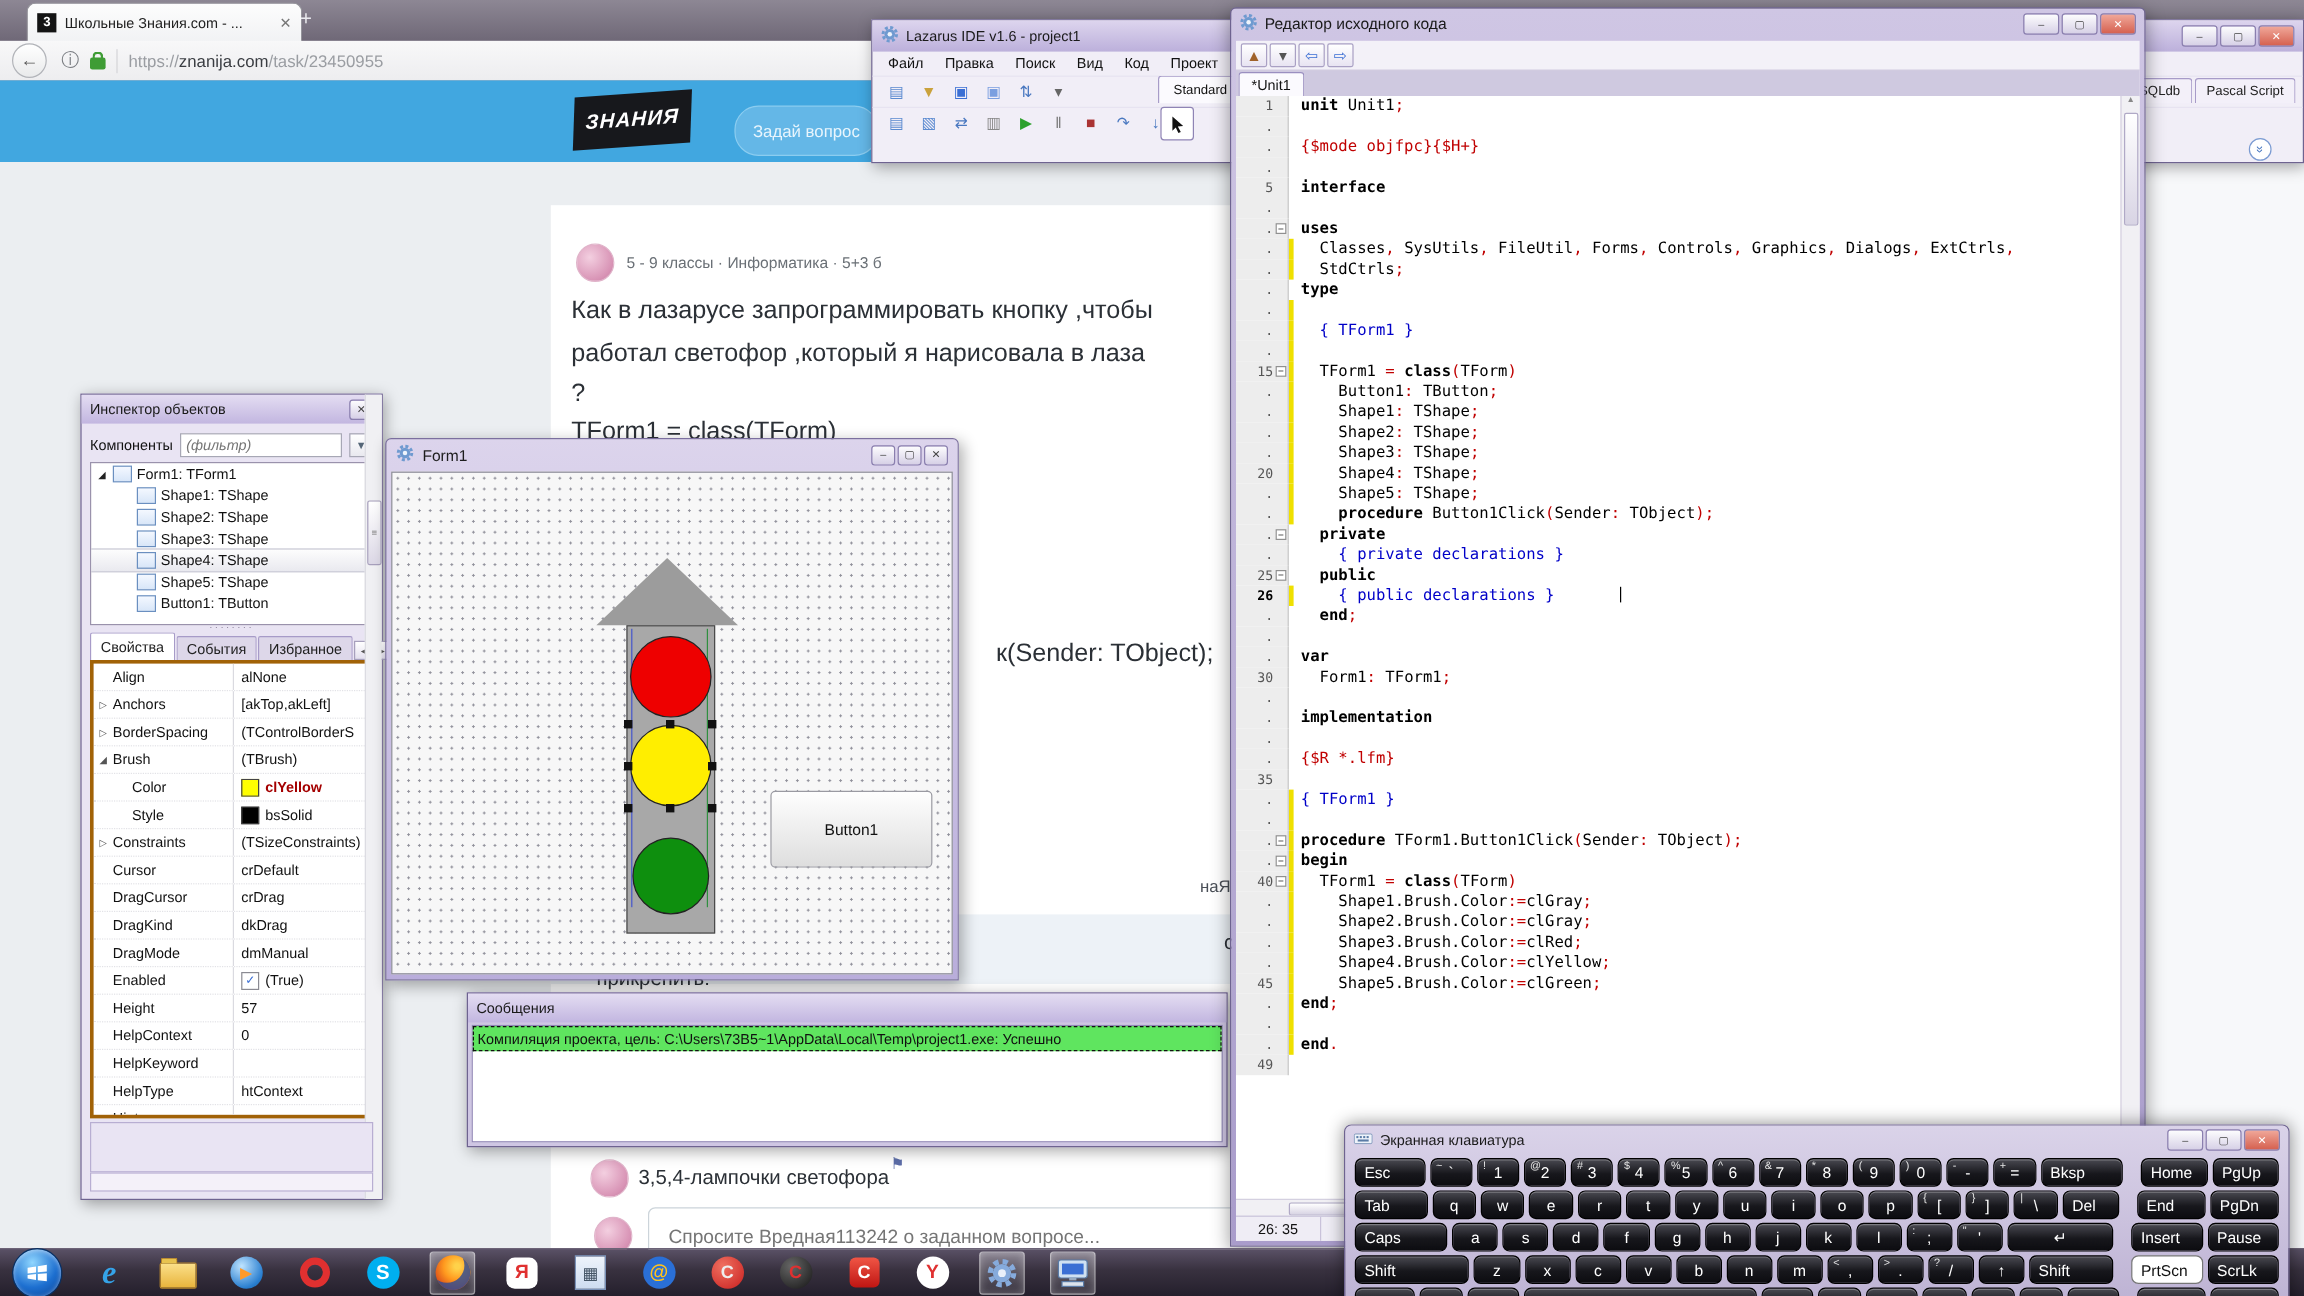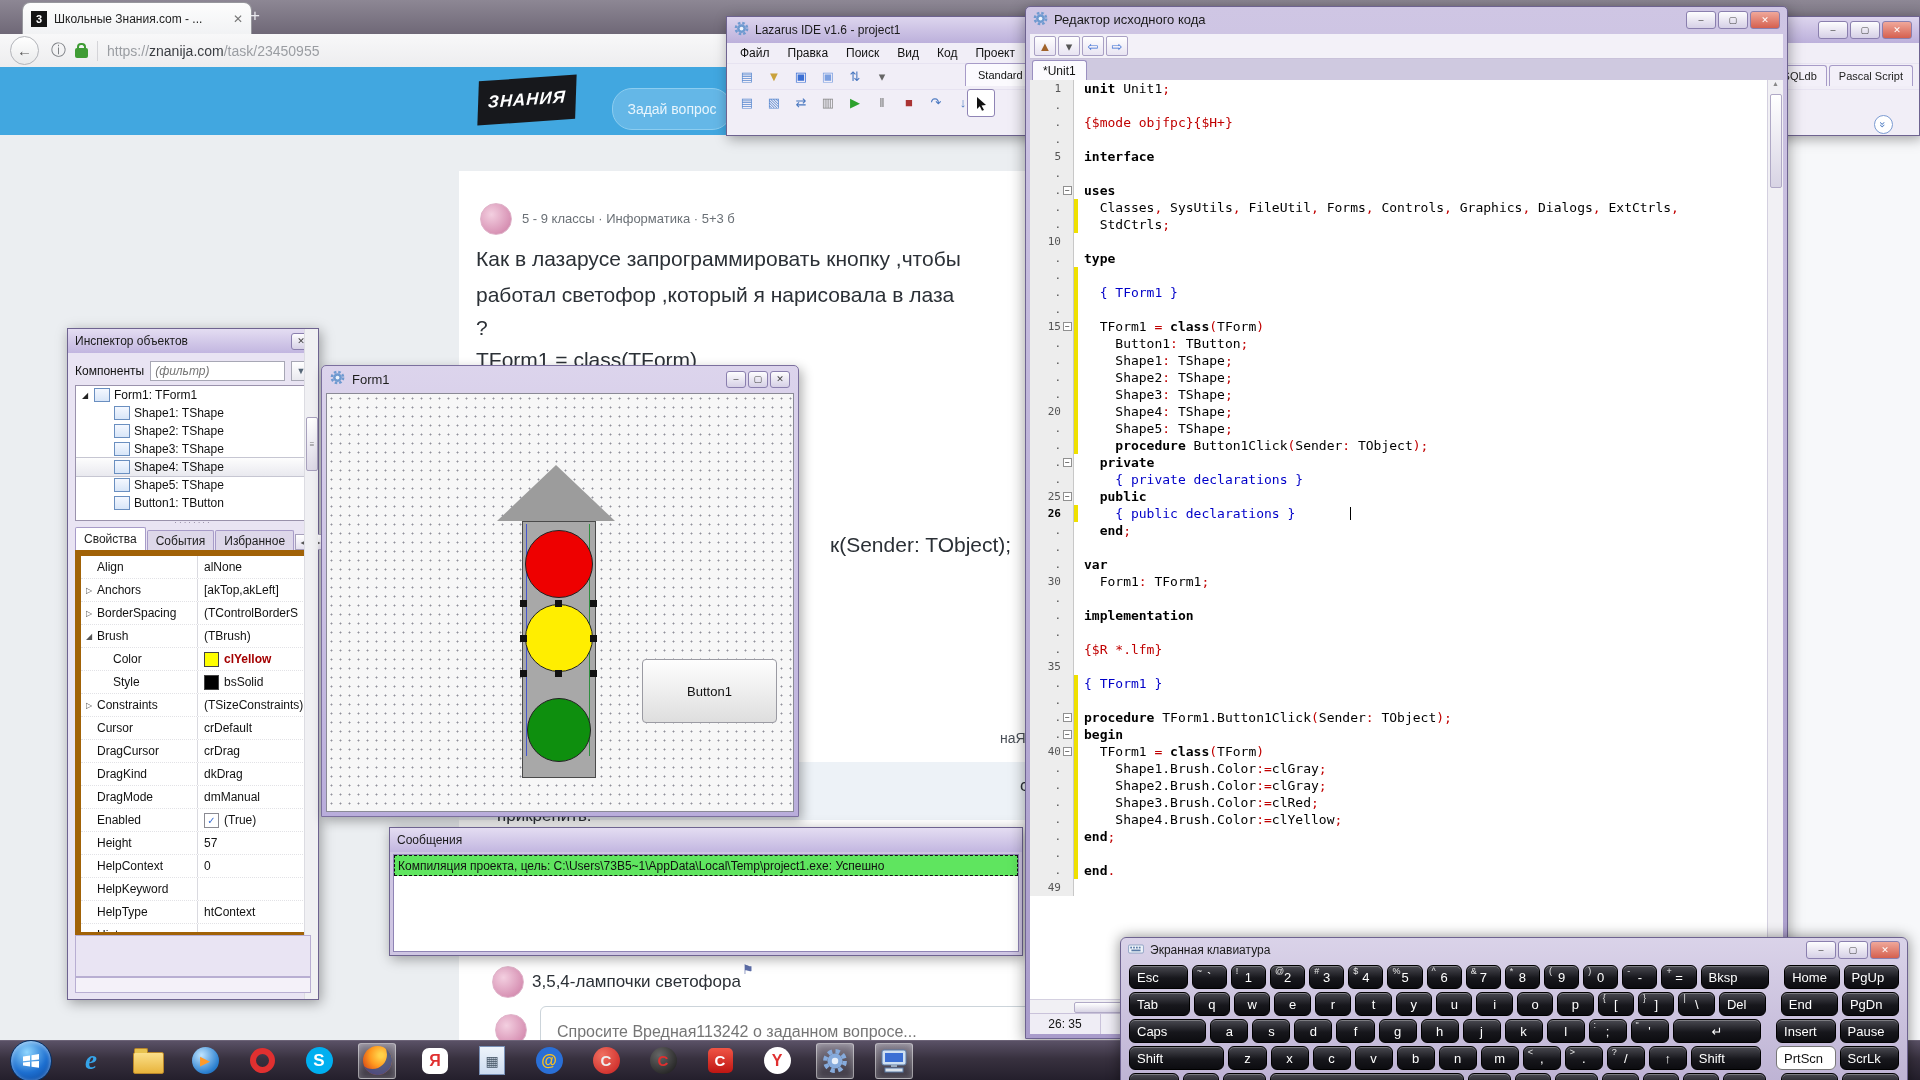--- a/index.html
+++ b/index.html
@@ -70,21 +70,21 @@
   .trow.sel{background:linear-gradient(#fdfdfd,#e9e9ef);outline:1px solid #c6c6d2;}
   .texp{width:10px;font-size:8px;color:#222;text-align:center;flex:none;}
   .tico{width:14px;height:12px;border:1px solid #6a8fc0;background:linear-gradient(#f4f8ff,#d8e6f8);flex:none;}
   .tree-scroll{position:absolute;right:0;top:0;width:13px;height:100%;background:#f0f0f3;border-left:1px solid #dcdce2;display:flex;flex-direction:column;justify-content:space-between;align-items:center;font-size:7px;color:#777;}
   .splitdots{position:absolute;left:7px;right:7px;top:191px;height:7px;text-align:center;font-size:8px;letter-spacing:2px;color:#8a8098;line-height:5px;}
   .tabs-row{position:absolute;left:7px;top:199px;right:7px;height:22px;display:flex;align-items:flex-end;gap:1px;}
   .itab{height:19px;padding:0 8px;font-size:12px;background:#ddd7e9;border:1px solid #a79bc8;border-bottom:none;border-radius:2px 2px 0 0;display:flex;align-items:center;color:#222;}
   .itab.act{background:#fff;height:22px;}
   .tab-arrows{margin-left:auto;display:flex;gap:1px;}
   .tab-arrows span{width:13px;height:14px;border:1px solid #a7a0bc;background:linear-gradient(#fff,#e4e0ee);font-size:8px;display:flex;align-items:center;justify-content:center;color:#555;}
-  .pgrid{position:absolute;left:7px;top:221px;right:7px;height:376px;background:#fff;border:6px solid #a16207;overflow:hidden;}
+  .pgrid{position:absolute;left:7px;top:221px;right:7px;height:376px;background:#fff;border:3px solid #a16207;overflow:hidden;}
   .prow{height:22px;display:flex;align-items:center;border-bottom:1px dotted #e2e2e6;font-size:12px;}
   .pexp{width:16px;text-align:center;font-size:8px;color:#555;flex:none;}
   .pname{width:100px;color:#111;border-right:1px solid #dadae0;align-self:stretch;display:flex;align-items:center;flex:none;}
   .pname.sub{padding-left:16px;width:84px;}
   .pval{flex:1;display:flex;align-items:center;gap:5px;padding-left:6px;overflow:hidden;white-space:nowrap;color:#111;}
   .swatch{width:13px;height:13px;border:1px solid #444;flex:none;}
   .redv{color:#a40000;font-weight:bold;}
   .chk{width:13px;height:13px;border:1px solid #8a8a92;background:#fff;font-size:10px;color:#3b6fd4;display:flex;align-items:center;justify-content:center;flex:none;}
   .grid-scroll{position:absolute;right:0;top:0;width:13px;height:100%;background:#f0f0f3;border-left:1px solid #dcdce2;}
   .grid-thumb{position:absolute;left:1px;top:88px;width:10px;height:52px;background:linear-gradient(#fff,#dcd8e6);border:1px solid #a7a0bc;border-radius:2px;font-size:8px;color:#777;display:flex;align-items:center;justify-content:center;}
@@ -583,21 +583,20 @@
       <div class="code-wrap">
           <div class="cline"><span class="gut">1</span><span class="cbar"></span><span class="ctext"><span class="sk">unit</span><span class=""> Unit1</span><span class="sr">;</span></span></div>
           <div class="cline"><span class="gut">.</span><span class="cbar"></span><span class="ctext"></span></div>
           <div class="cline"><span class="gut">.</span><span class="cbar"></span><span class="ctext"><span class="sr">{$mode objfpc}{$H+}</span></span></div>
           <div class="cline"><span class="gut">.</span><span class="cbar"></span><span class="ctext"></span></div>
           <div class="cline"><span class="gut">5</span><span class="cbar"></span><span class="ctext"><span class="sk">interface</span></span></div>
           <div class="cline"><span class="gut">.</span><span class="cbar"></span><span class="ctext"></span></div>
           <div class="cline"><span class="gut">.<span class="fold">−</span></span><span class="cbar"></span><span class="ctext"><span class="sk">uses</span></span></div>
           <div class="cline"><span class="gut">.</span><span class="cbar on"></span><span class="ctext"><span class="">  Classes</span><span class="sr">,</span><span class=""> SysUtils</span><span class="sr">,</span><span class=""> FileUtil</span><span class="sr">,</span><span class=""> Forms</span><span class="sr">,</span><span class=""> Controls</span><span class="sr">,</span><span class=""> Graphics</span><span class="sr">,</span><span class=""> Dialogs</span><span class="sr">,</span><span class=""> ExtCtrls</span><span class="sr">,</span></span></div>
           <div class="cline"><span class="gut">.</span><span class="cbar on"></span><span class="ctext"><span class="">  StdCtrls</span><span class="sr">;</span></span></div>
-          <div class="cline"><span class="gut">10</span><span class="cbar"></span><span class="ctext"></span></div>
           <div class="cline"><span class="gut">.</span><span class="cbar"></span><span class="ctext"><span class="sk">type</span></span></div>
           <div class="cline"><span class="gut">.</span><span class="cbar on"></span><span class="ctext"></span></div>
           <div class="cline"><span class="gut">.</span><span class="cbar on"></span><span class="ctext"><span class="sc">  { TForm1 }</span></span></div>
           <div class="cline"><span class="gut">.</span><span class="cbar on"></span><span class="ctext"></span></div>
           <div class="cline"><span class="gut">15<span class="fold">−</span></span><span class="cbar on"></span><span class="ctext"><span class="">  TForm1 </span><span class="sr">=</span><span class=""> </span><span class="sk">class</span><span class="sr">(</span><span class="">TForm</span><span class="sr">)</span></span></div>
           <div class="cline"><span class="gut">.</span><span class="cbar on"></span><span class="ctext"><span class="">    Button1</span><span class="sr">:</span><span class=""> TButton</span><span class="sr">;</span></span></div>
           <div class="cline"><span class="gut">.</span><span class="cbar on"></span><span class="ctext"><span class="">    Shape1</span><span class="sr">:</span><span class=""> TShape</span><span class="sr">;</span></span></div>
           <div class="cline"><span class="gut">.</span><span class="cbar on"></span><span class="ctext"><span class="">    Shape2</span><span class="sr">:</span><span class=""> TShape</span><span class="sr">;</span></span></div>
           <div class="cline"><span class="gut">.</span><span class="cbar on"></span><span class="ctext"><span class="">    Shape3</span><span class="sr">:</span><span class=""> TShape</span><span class="sr">;</span></span></div>
           <div class="cline"><span class="gut">20</span><span class="cbar on"></span><span class="ctext"><span class="">    Shape4</span><span class="sr">:</span><span class=""> TShape</span><span class="sr">;</span></span></div>
@@ -618,20 +617,21 @@
           <div class="cline"><span class="gut">35</span><span class="cbar"></span><span class="ctext"></span></div>
           <div class="cline"><span class="gut">.</span><span class="cbar on"></span><span class="ctext"><span class="sc">{ TForm1 }</span></span></div>
           <div class="cline"><span class="gut">.</span><span class="cbar on"></span><span class="ctext"></span></div>
           <div class="cline"><span class="gut">.<span class="fold">−</span></span><span class="cbar on"></span><span class="ctext"><span class="sk">procedure</span><span class=""> TForm1.Button1Click</span><span class="sr">(</span><span class="">Sender</span><span class="sr">:</span><span class=""> TObject</span><span class="sr">);</span></span></div>
           <div class="cline"><span class="gut">.<span class="fold">−</span></span><span class="cbar on"></span><span class="ctext"><span class="sk">begin</span></span></div>
           <div class="cline"><span class="gut">40<span class="fold">−</span></span><span class="cbar on"></span><span class="ctext"><span class="">  TForm1 </span><span class="sr">=</span><span class=""> </span><span class="sk">class</span><span class="sr">(</span><span class="">TForm</span><span class="sr">)</span></span></div>
           <div class="cline"><span class="gut">.</span><span class="cbar on"></span><span class="ctext"><span class="">    Shape1.Brush.Color</span><span class="sr">:=</span><span class="">clGray</span><span class="sr">;</span></span></div>
           <div class="cline"><span class="gut">.</span><span class="cbar on"></span><span class="ctext"><span class="">    Shape2.Brush.Color</span><span class="sr">:=</span><span class="">clGray</span><span class="sr">;</span></span></div>
           <div class="cline"><span class="gut">.</span><span class="cbar on"></span><span class="ctext"><span class="">    Shape3.Brush.Color</span><span class="sr">:=</span><span class="">clRed</span><span class="sr">;</span></span></div>
           <div class="cline"><span class="gut">.</span><span class="cbar on"></span><span class="ctext"><span class="">    Shape4.Brush.Color</span><span class="sr">:=</span><span class="">clYellow</span><span class="sr">;</span></span></div>
+          <div class="cline"><span class="gut">45</span><span class="cbar on"></span><span class="ctext"><span class="">    Shape5.Brush.Color</span><span class="sr">:=</span><span class="">clGreen</span><span class="sr">;</span></span></div>
           <div class="cline"><span class="gut">.</span><span class="cbar on"></span><span class="ctext"><span class="sk">end</span><span class="sr">;</span></span></div>
           <div class="cline"><span class="gut">.</span><span class="cbar on"></span><span class="ctext"></span></div>
           <div class="cline"><span class="gut">.</span><span class="cbar on"></span><span class="ctext"><span class="sk">end</span><span class="sr">.</span></span></div>
           <div class="cline"><span class="gut">49</span><span class="cbar"></span><span class="ctext"></span></div>
         </div>
       <div class="vscroll">
         <span>▲</span>
         <span class="vthumb"></span>
         <span>▼</span>
       </div>

